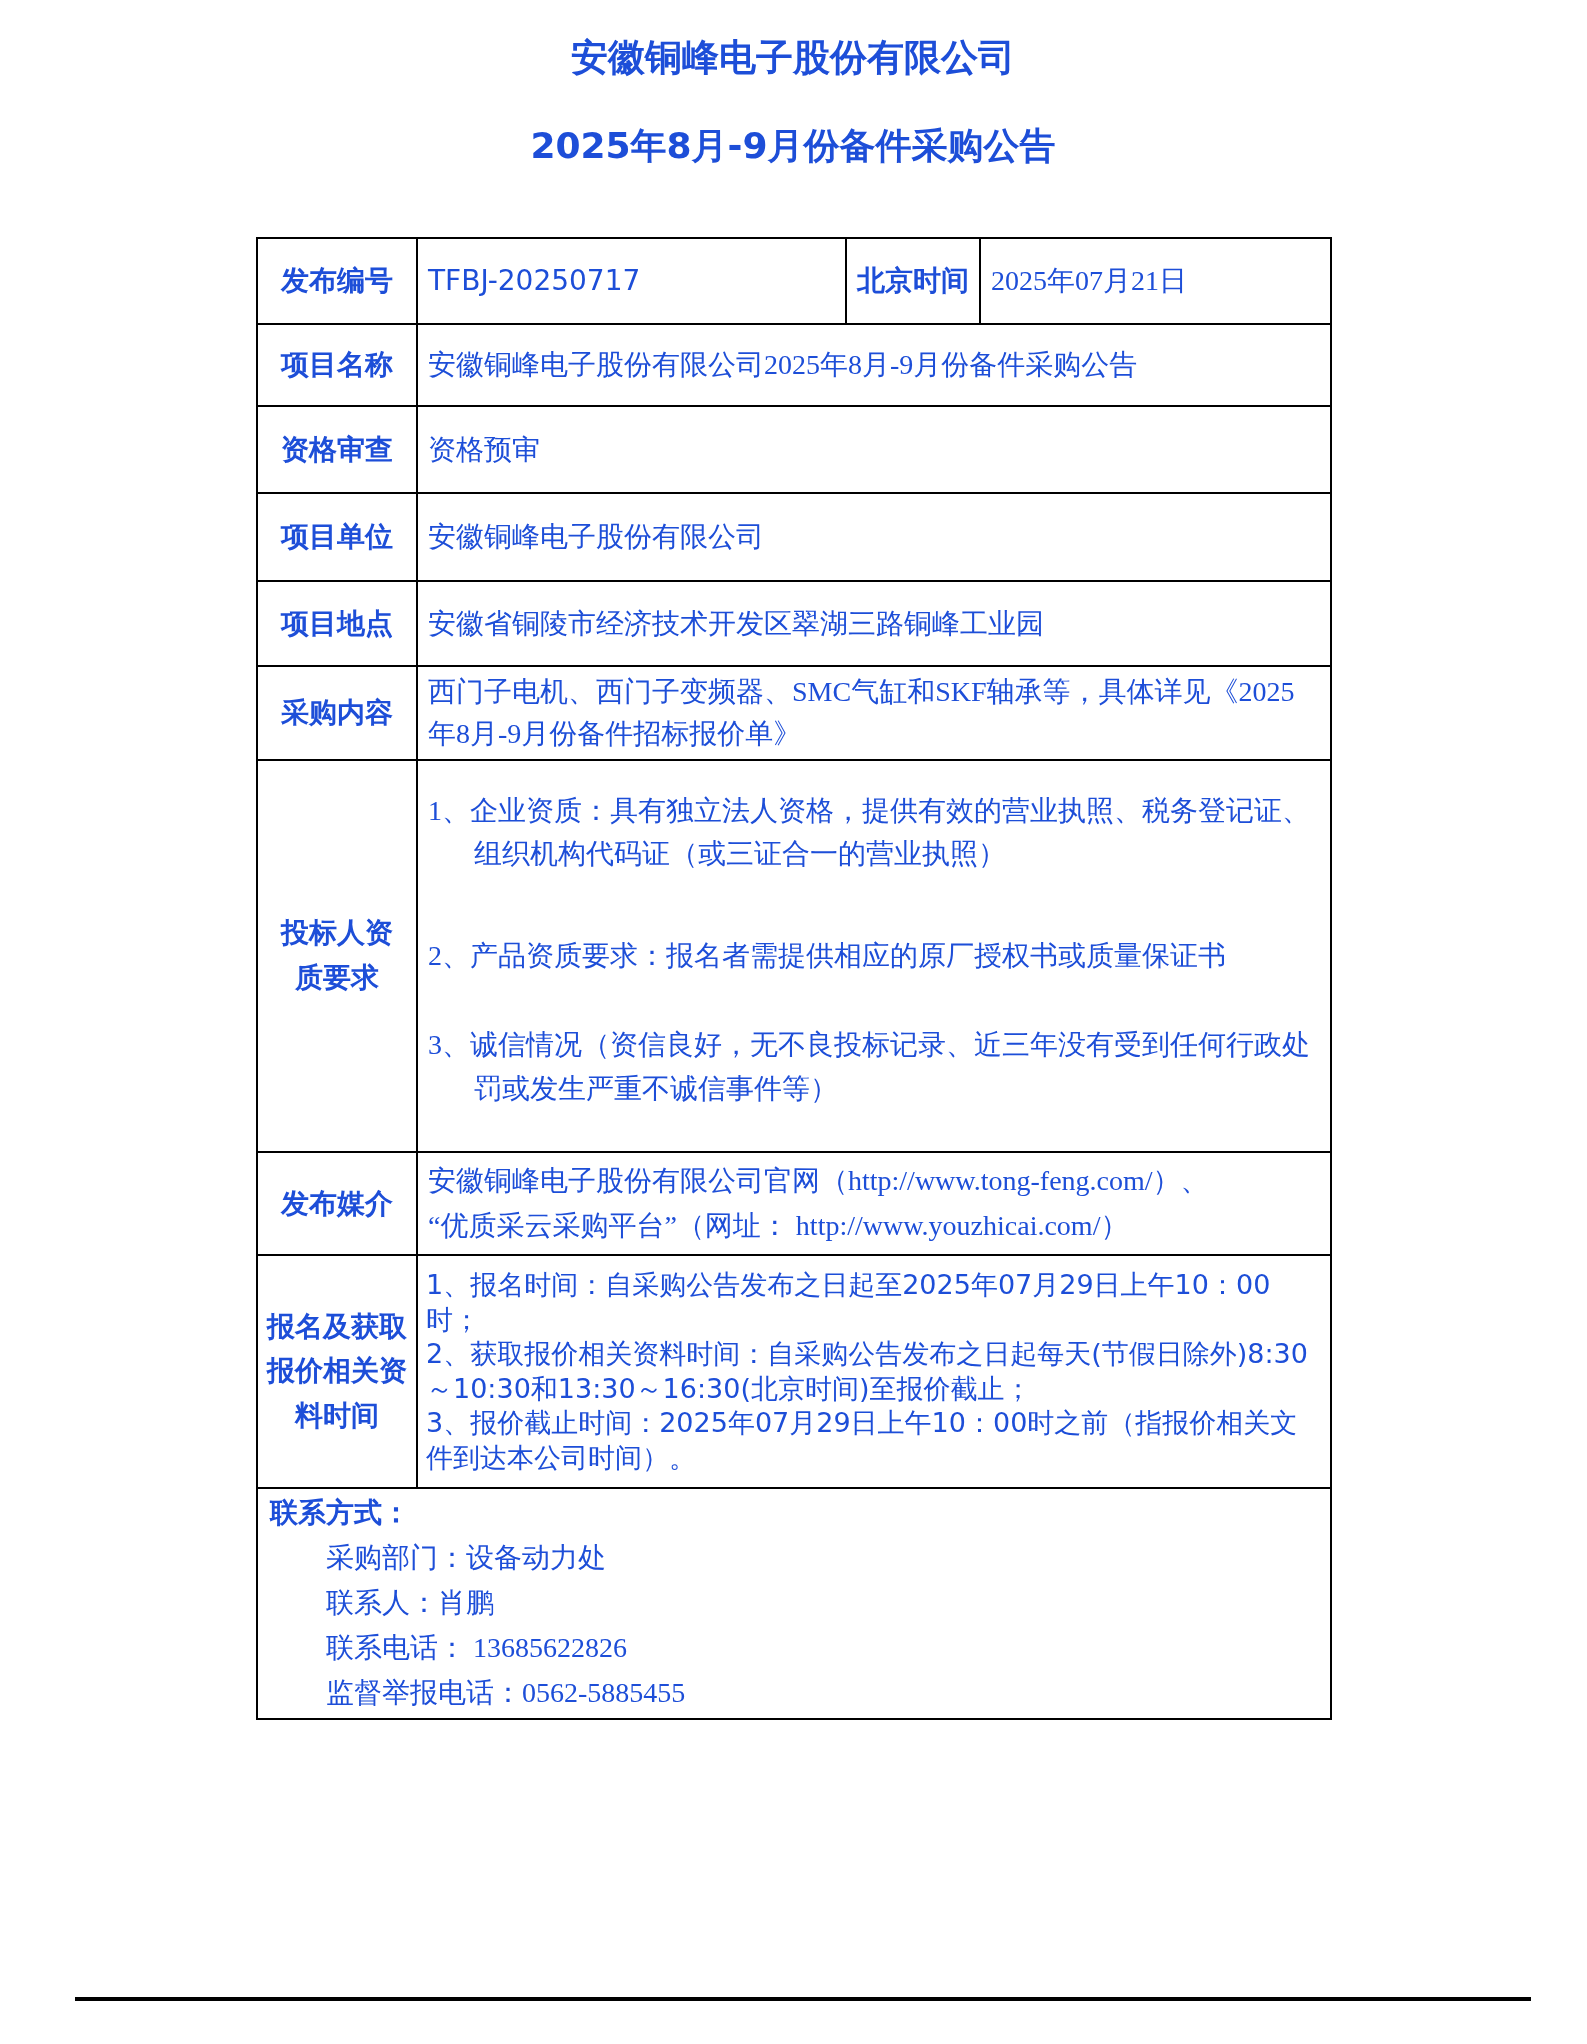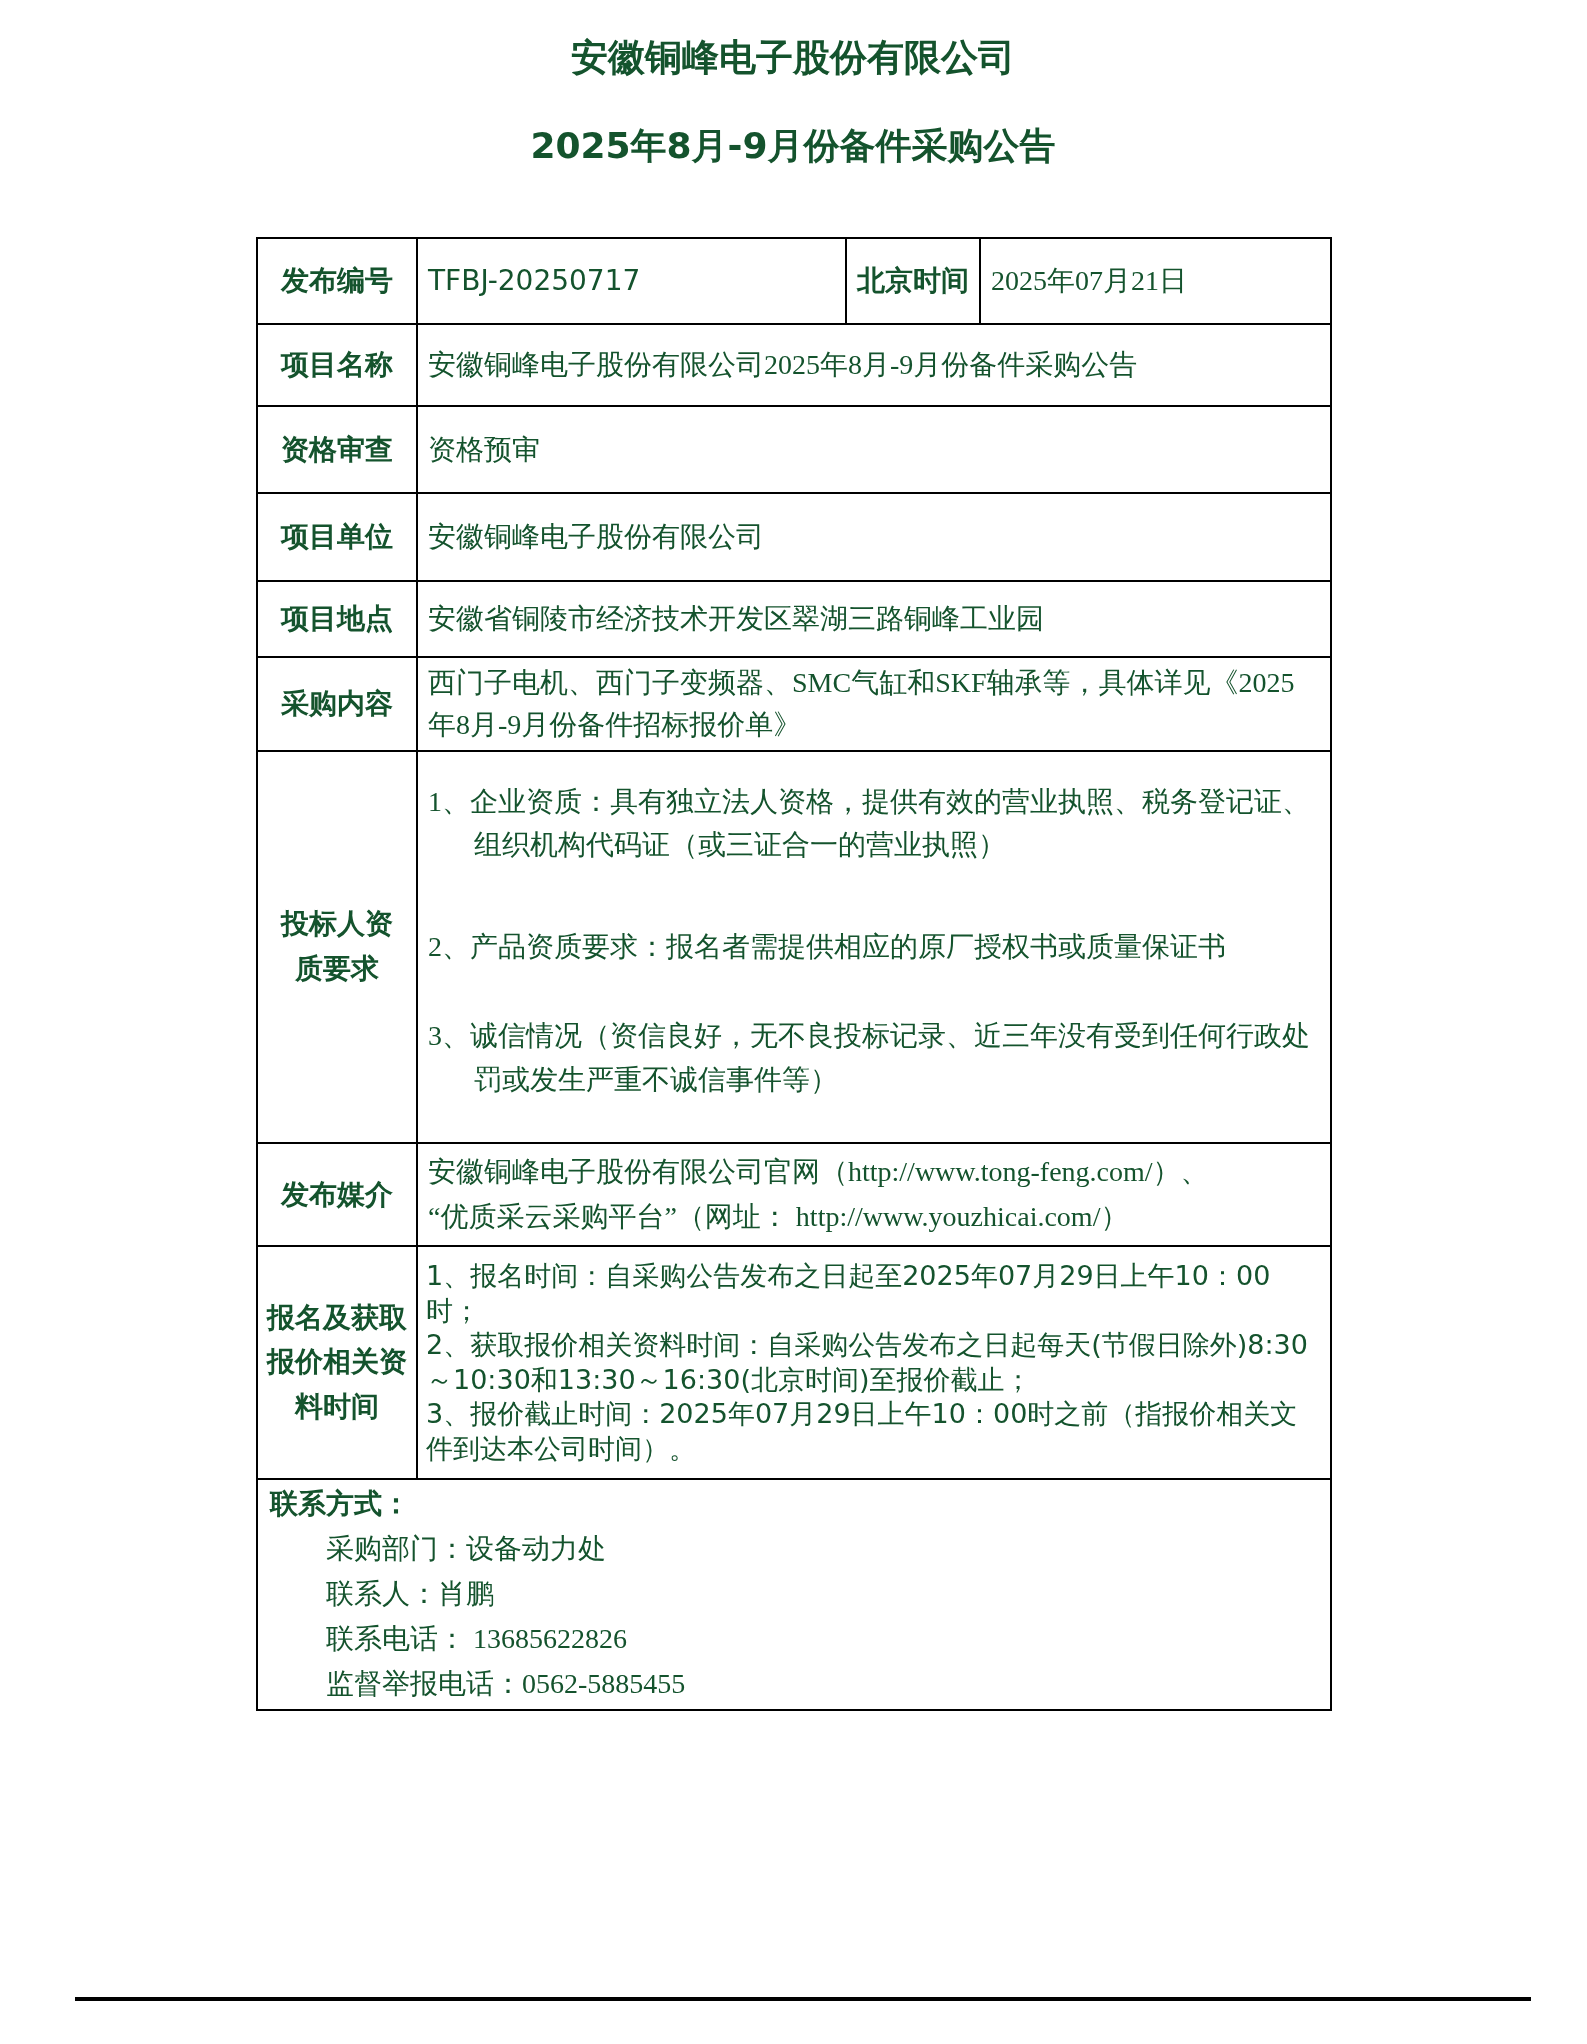--- a/index.html
+++ b/index.html
@@ -1,16 +1,16 @@
 <!DOCTYPE html>
 <html><head>
 <meta charset="utf-8">
 <style>
   html,body{margin:0;padding:0;background:#ffffff;}
-  .page{position:relative;width:1587px;height:2044px;background:#ffffff;color:#14532d;overflow:hidden;
+  .page{position:relative;width:1587px;height:2044px;background:#ffffff;color:#1d4ed8;overflow:hidden;
         font-family:"Liberation Serif", serif;}
   .doc-title{position:absolute;left:256px;top:36px;width:1074px;text-align:center;
              font-family:"DejaVu Sans", sans-serif;font-weight:bold;font-size:37px;line-height:1.2;}
   .doc-subtitle{position:absolute;left:256px;top:124px;width:1074px;text-align:center;
              font-family:"DejaVu Sans", sans-serif;font-weight:bold;font-size:36px;line-height:1.2;}
   table.main{position:absolute;left:256px;top:237px;width:1074px;border-collapse:collapse;
              table-layout:fixed;font-size:28px;}
   td{border:2px solid #000;padding:4px 10px;vertical-align:middle;line-height:1.5;
      font-family:"Liberation Serif", serif;word-break:break-all;overflow:hidden;}
   td.label{font-family:"DejaVu Sans", sans-serif;font-weight:bold;text-align:center;padding:4px 2px;}
@@ -68,21 +68,21 @@
     <tr style="height:87px">
       <td class="label">资格审查</td>
       <td colspan="3">资格预审</td>
     </tr>
 
     <tr style="height:88px">
       <td class="label">项目单位</td>
       <td colspan="3">安徽铜峰电子股份有限公司</td>
     </tr>
 
-    <tr style="height:76px">
+    <tr style="height:85px">
       <td class="label">项目地点</td>
       <td colspan="3">安徽省铜陵市经济技术开发区翠湖三路铜峰工业园</td>
     </tr>
 
     <tr style="height:88px">
       <td class="label">采购内容</td>
       <td colspan="3">西门子电机、西门子变频器、SMC气缸和SKF轴承等，具体详见《2025年8月-9月份备件招标报价单》</td>
     </tr>
 
     <tr style="height:392px">

